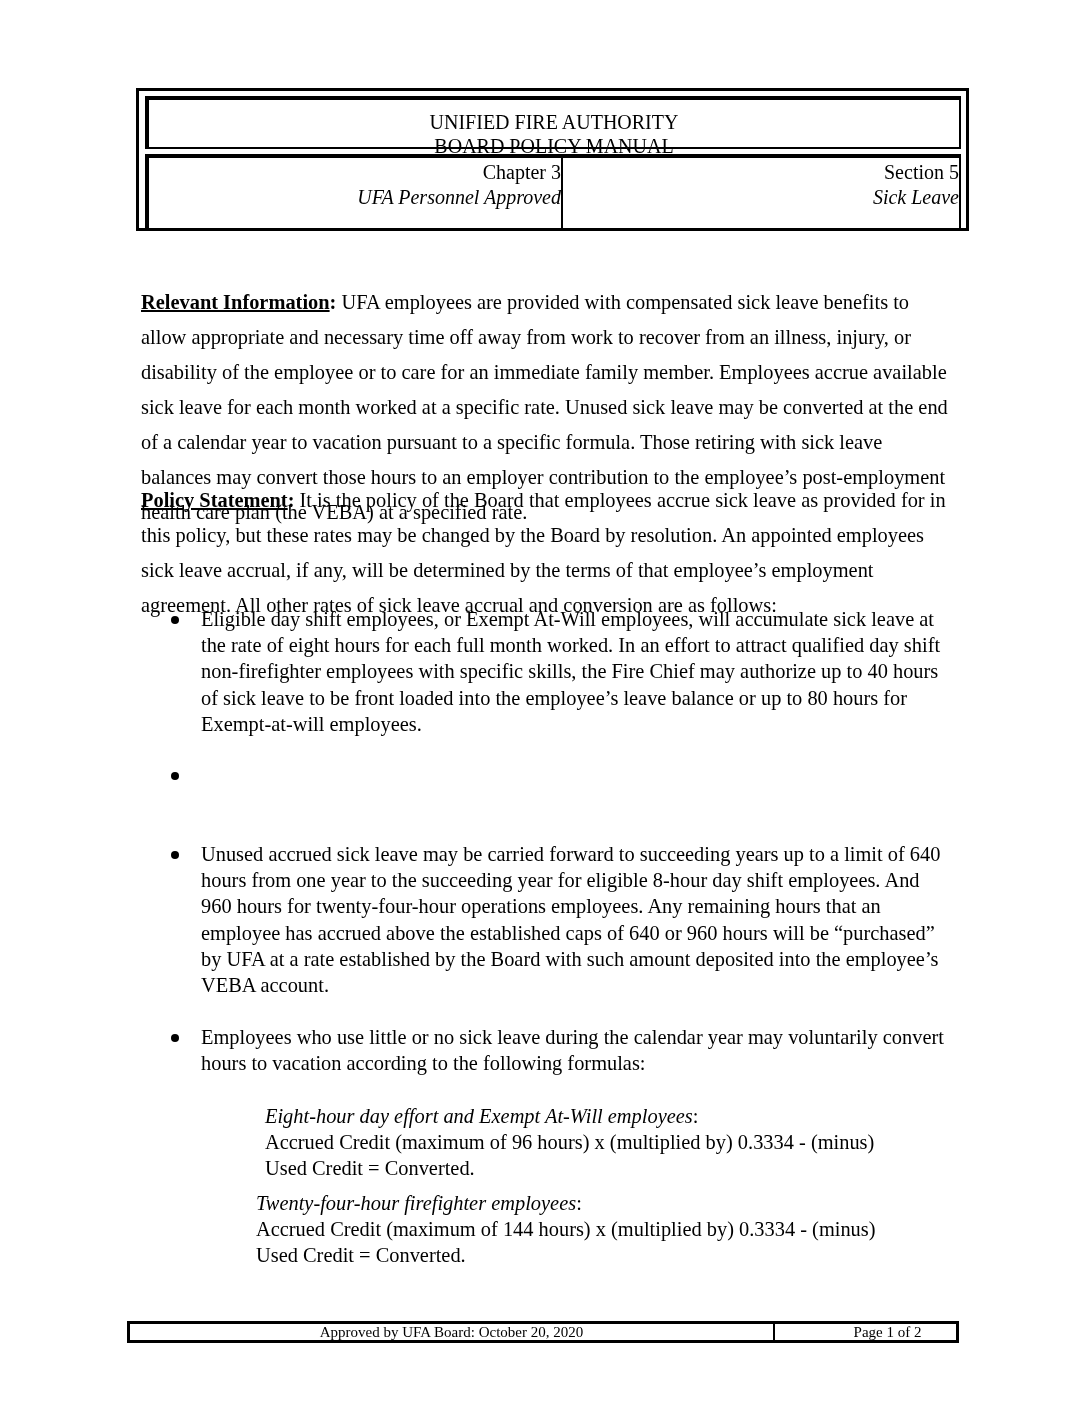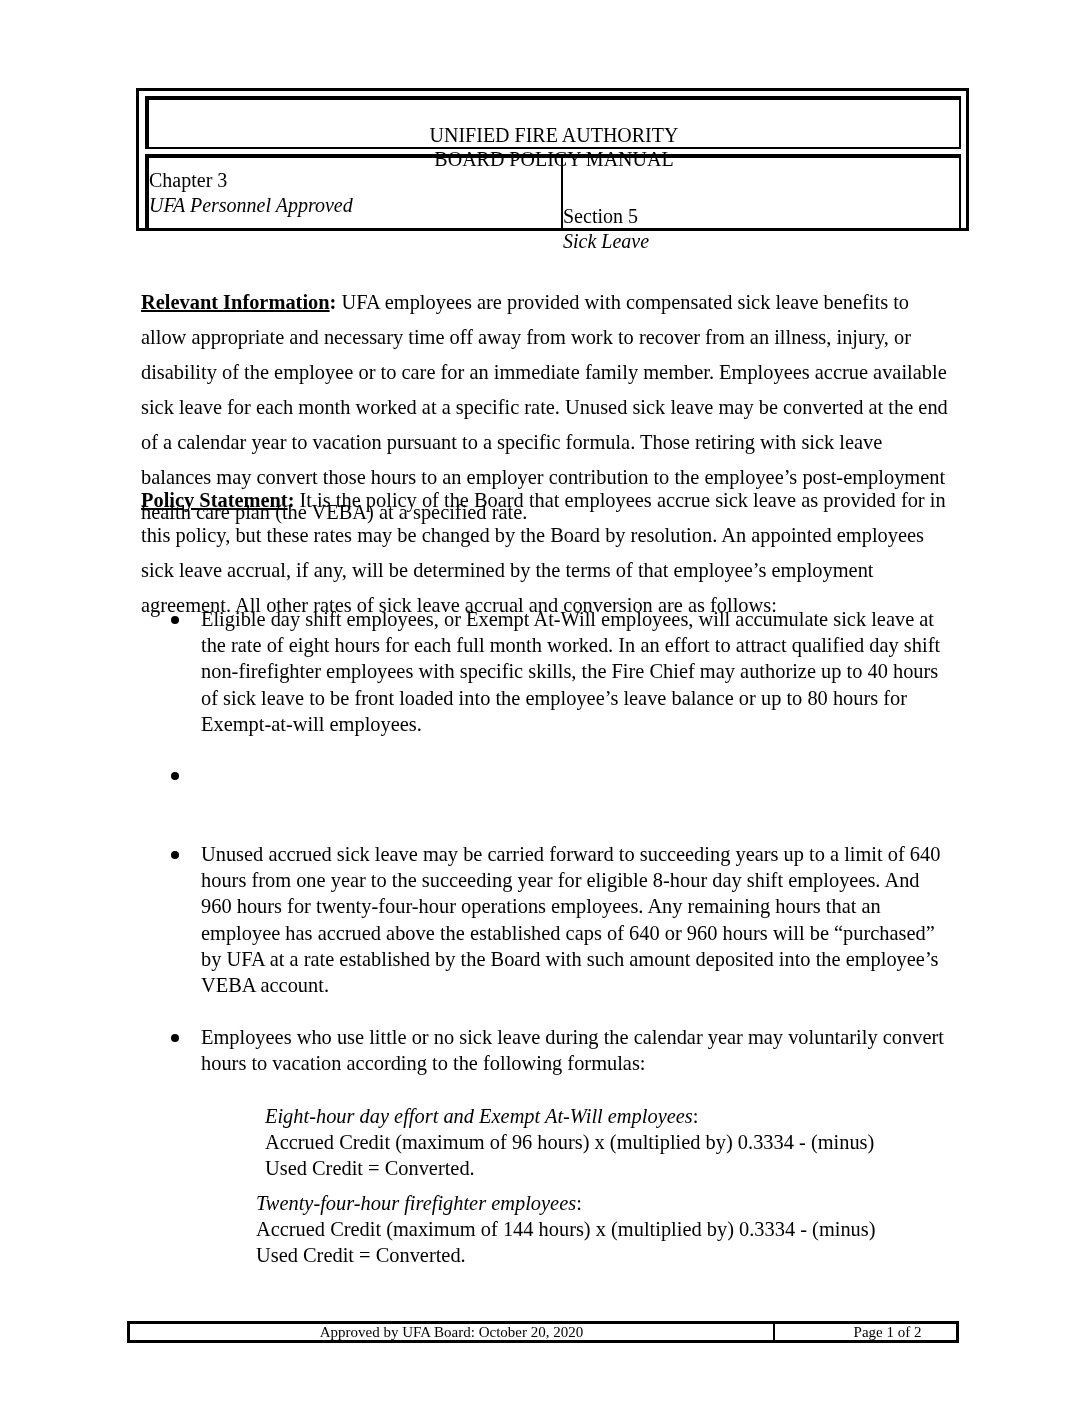--- a/index.html
+++ b/index.html
@@ -8,31 +8,31 @@
 
     
     .hdr-outer {
       position: absolute; left: 136px; top: 88px; width: 833px; height: 143px;
       border: 3px solid #000;
     }
     .hdr-top {
       position: absolute; left: 6px; top: 5px; width: 816px; height: 53px;
       border-top: 4px solid #000; border-left: 4px solid #000;
       border-right: 2px solid #000; border-bottom: 2px solid #000;
-      text-align: center; font-size: 20px; line-height: 24px; padding-top: 23px;
+      text-align: center; font-size: 20px; line-height: 24px; padding-top: 10px;
     }
     .hdr-bottom {
       position: absolute; left: 6px; top: 63px; width: 816px; height: 74px;
       border-top: 4px solid #000; border-left: 4px solid #000;
       border-right: 2px solid #000; border-bottom: none;
       display: flex;
     }
-    .hdr-cell { text-align: left; font-size: 20px; line-height: 25px; padding-top: 10px; }
+    .hdr-cell { text-align: right; font-size: 20px; line-height: 25px; padding-top: 2px; }
     .hdr-cell.left { width: 414px; border-right: 2px solid #000; }
-    .hdr-cell.right { flex: 1; margin-top: 36px; }
+    .hdr-cell.right { flex: 1; }
     .ital { font-style: italic; }
 
     
     .para {
       position: absolute; left: 141px; width: 815px;
       font-size: 20.4px; line-height: 35px;
     }
     .heading { font-weight: bold; text-decoration: underline; text-decoration-thickness: 2px; }
     .heading-colon { font-weight: bold; }
 

